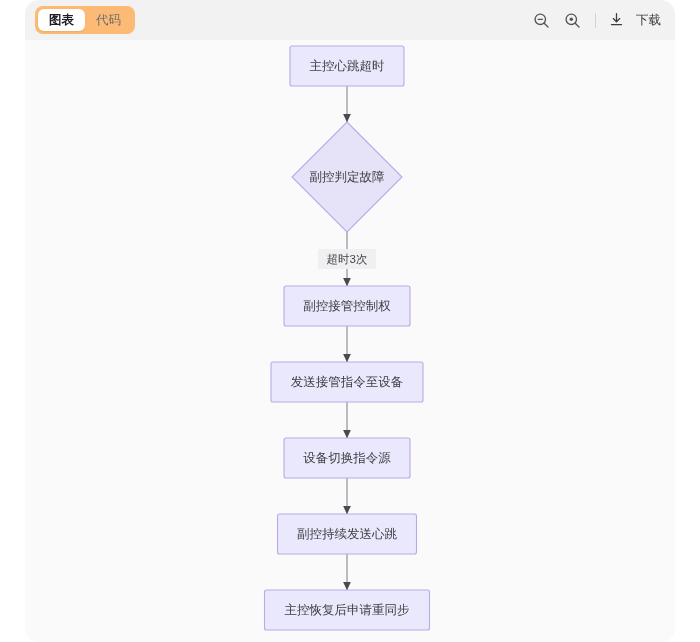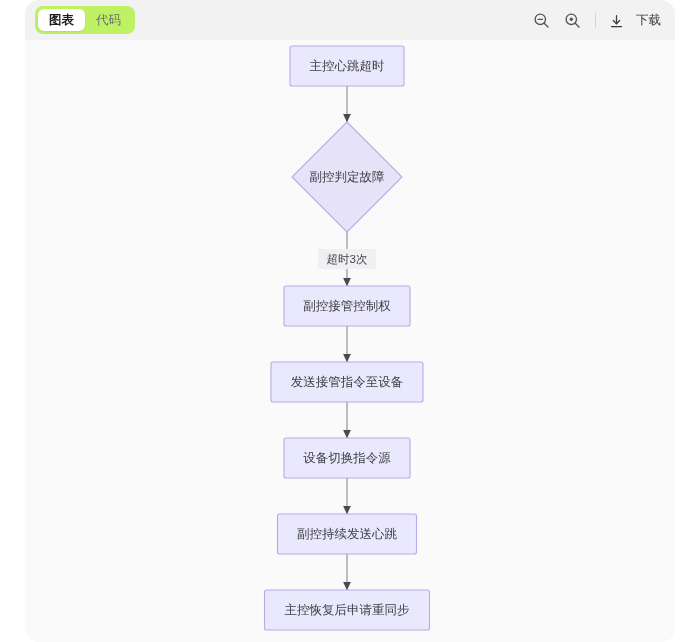--- a/index.html
+++ b/index.html
@@ -37,21 +37,21 @@
     border-top-left-radius: 14px;
     border-top-right-radius: 14px;
     box-sizing: border-box;
   }
 
   #tab-group {
     position: absolute;
     left: 10px;
     top: 6px;
     height: 28px;
-    background: #bef264;
+    background: #fdba74;
     border-radius: 8px;
     display: flex;
     align-items: center;
     padding: 3px;
     box-sizing: border-box;
   }
   .tab {
     height: 22px;
     line-height: 22px;
     padding: 0 11px;
@@ -87,21 +87,21 @@
     color: #55555c;
   }
   .tool-sep {
     width: 1px;
     height: 15px;
     background: #d3d3d8;
     margin: 0 2px;
   }
   #download-button {
     display: flex;
-    align-items: flex-end;
+    align-items: flex-start;
     gap: 12px;
     cursor: pointer;
     color: #3b3b40;
     font-size: 12.5px;
     white-space: nowrap;
   }
 
   
   #diagram-canvas {
     position: absolute;

